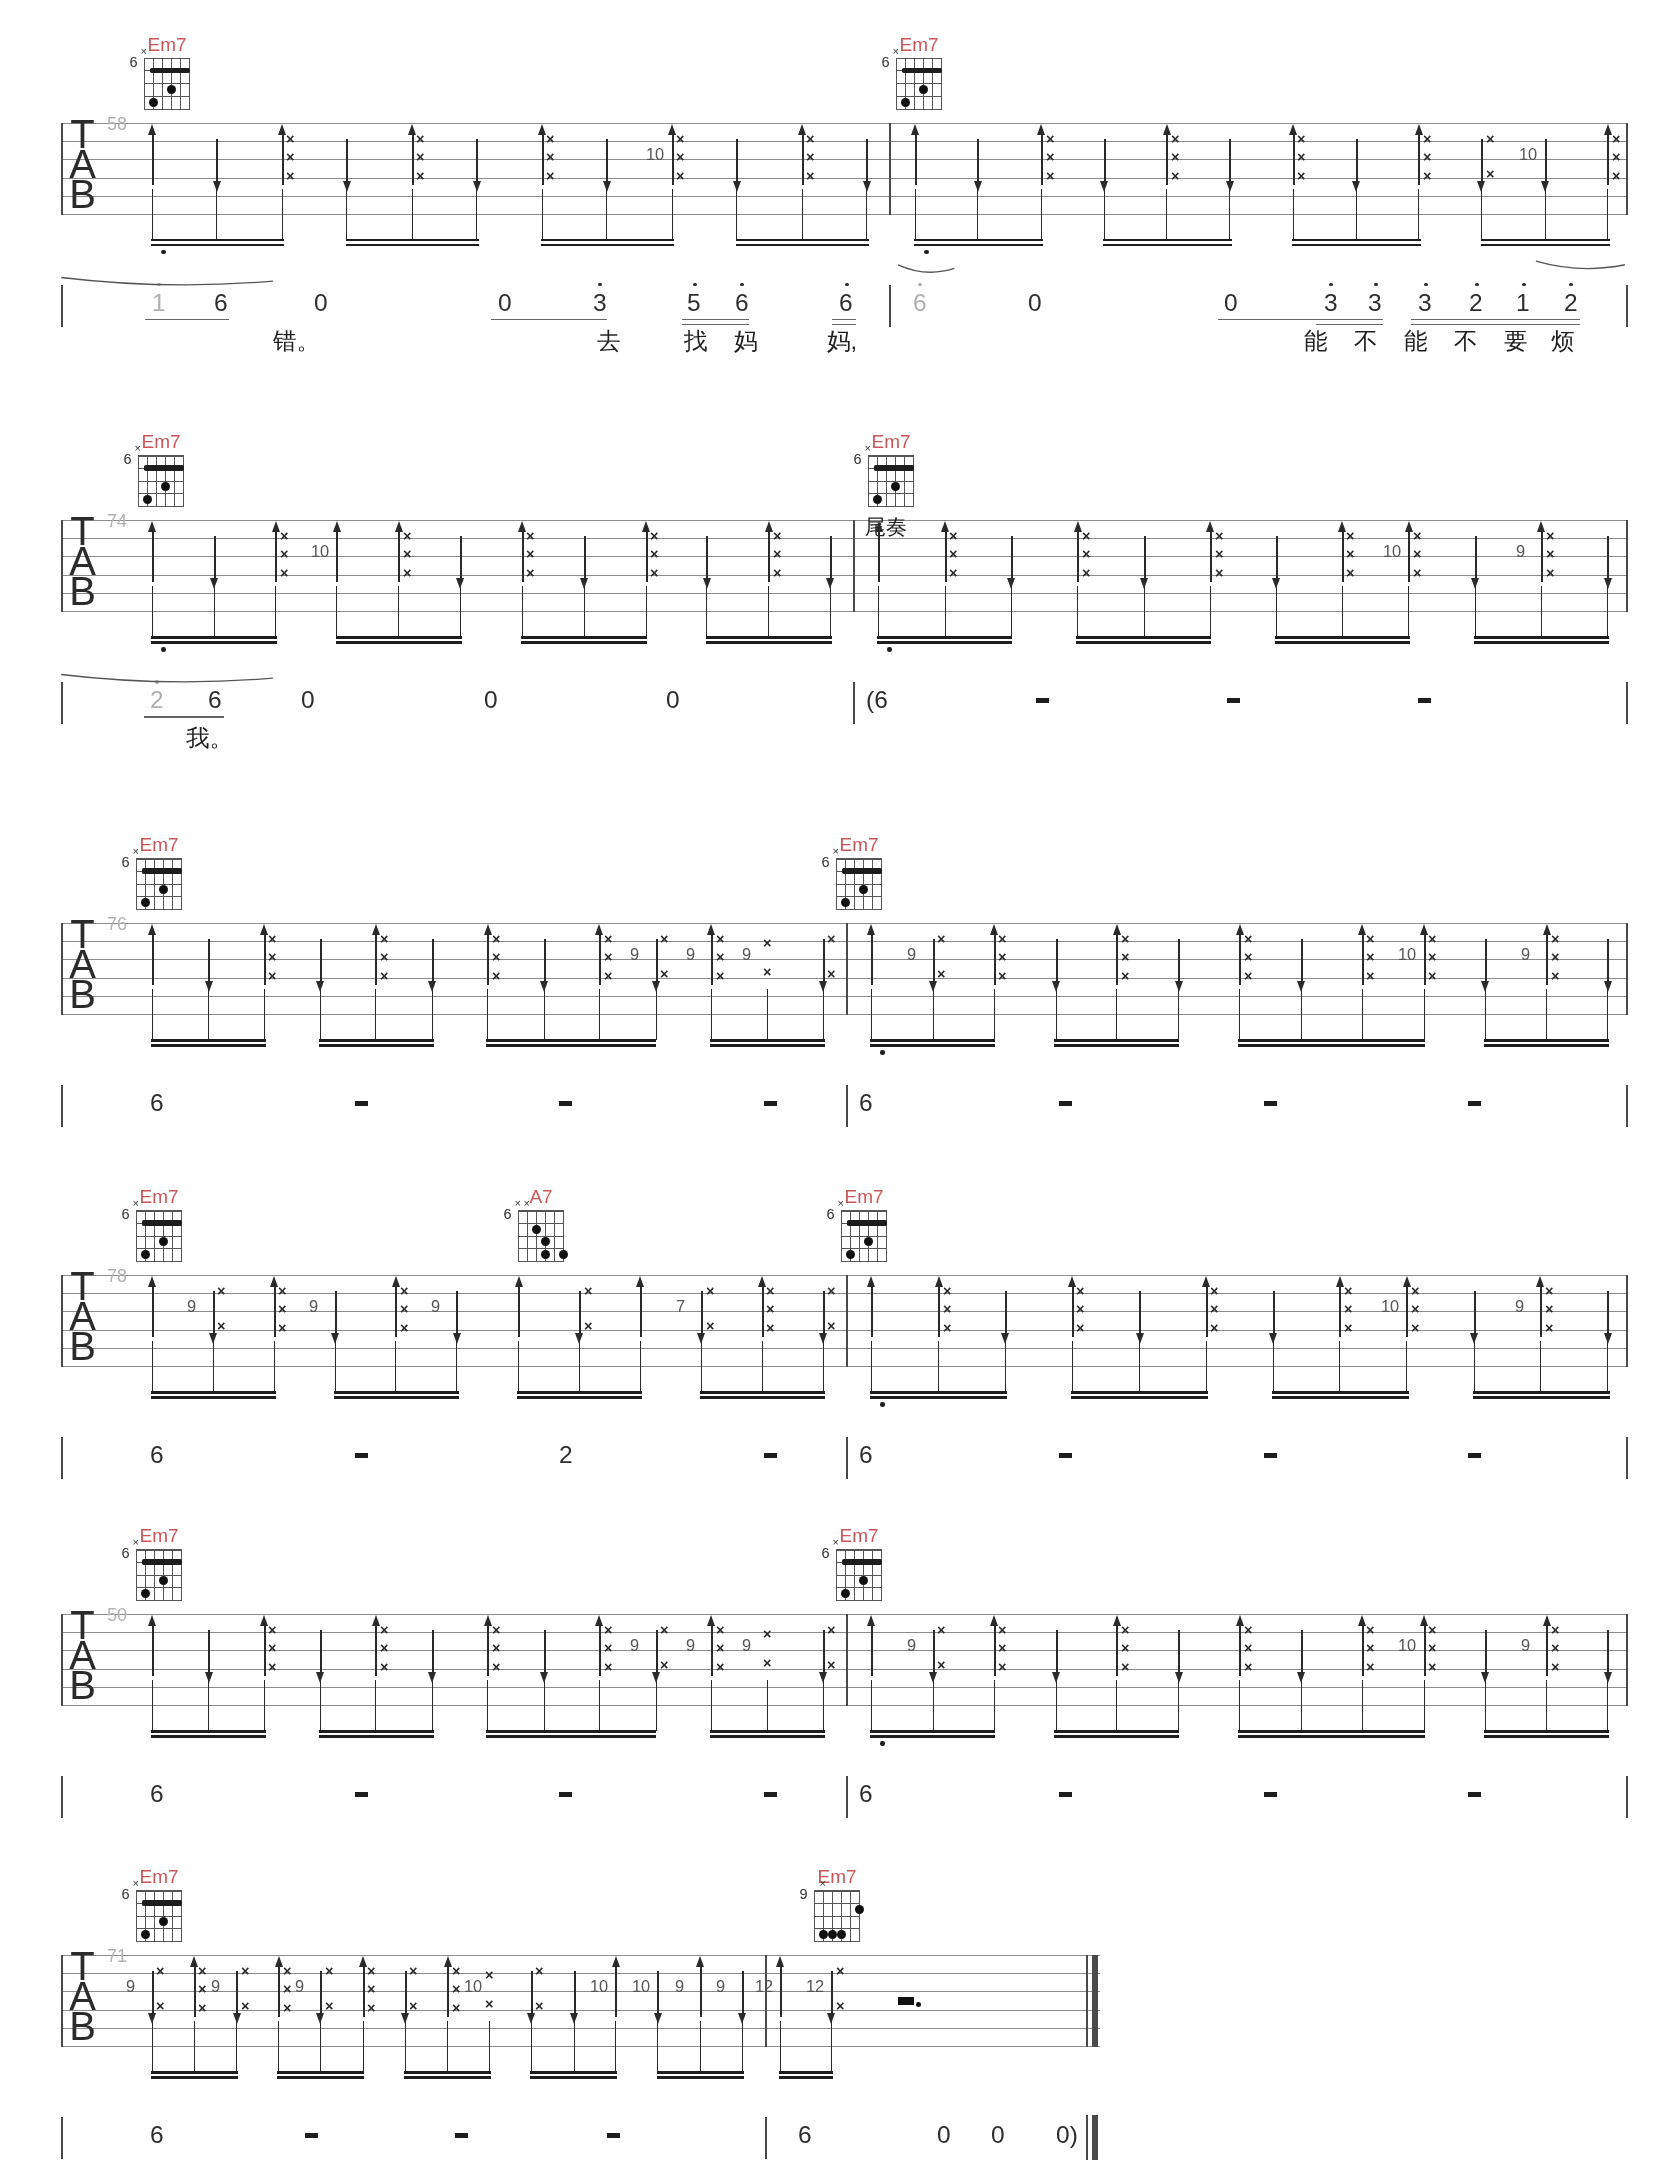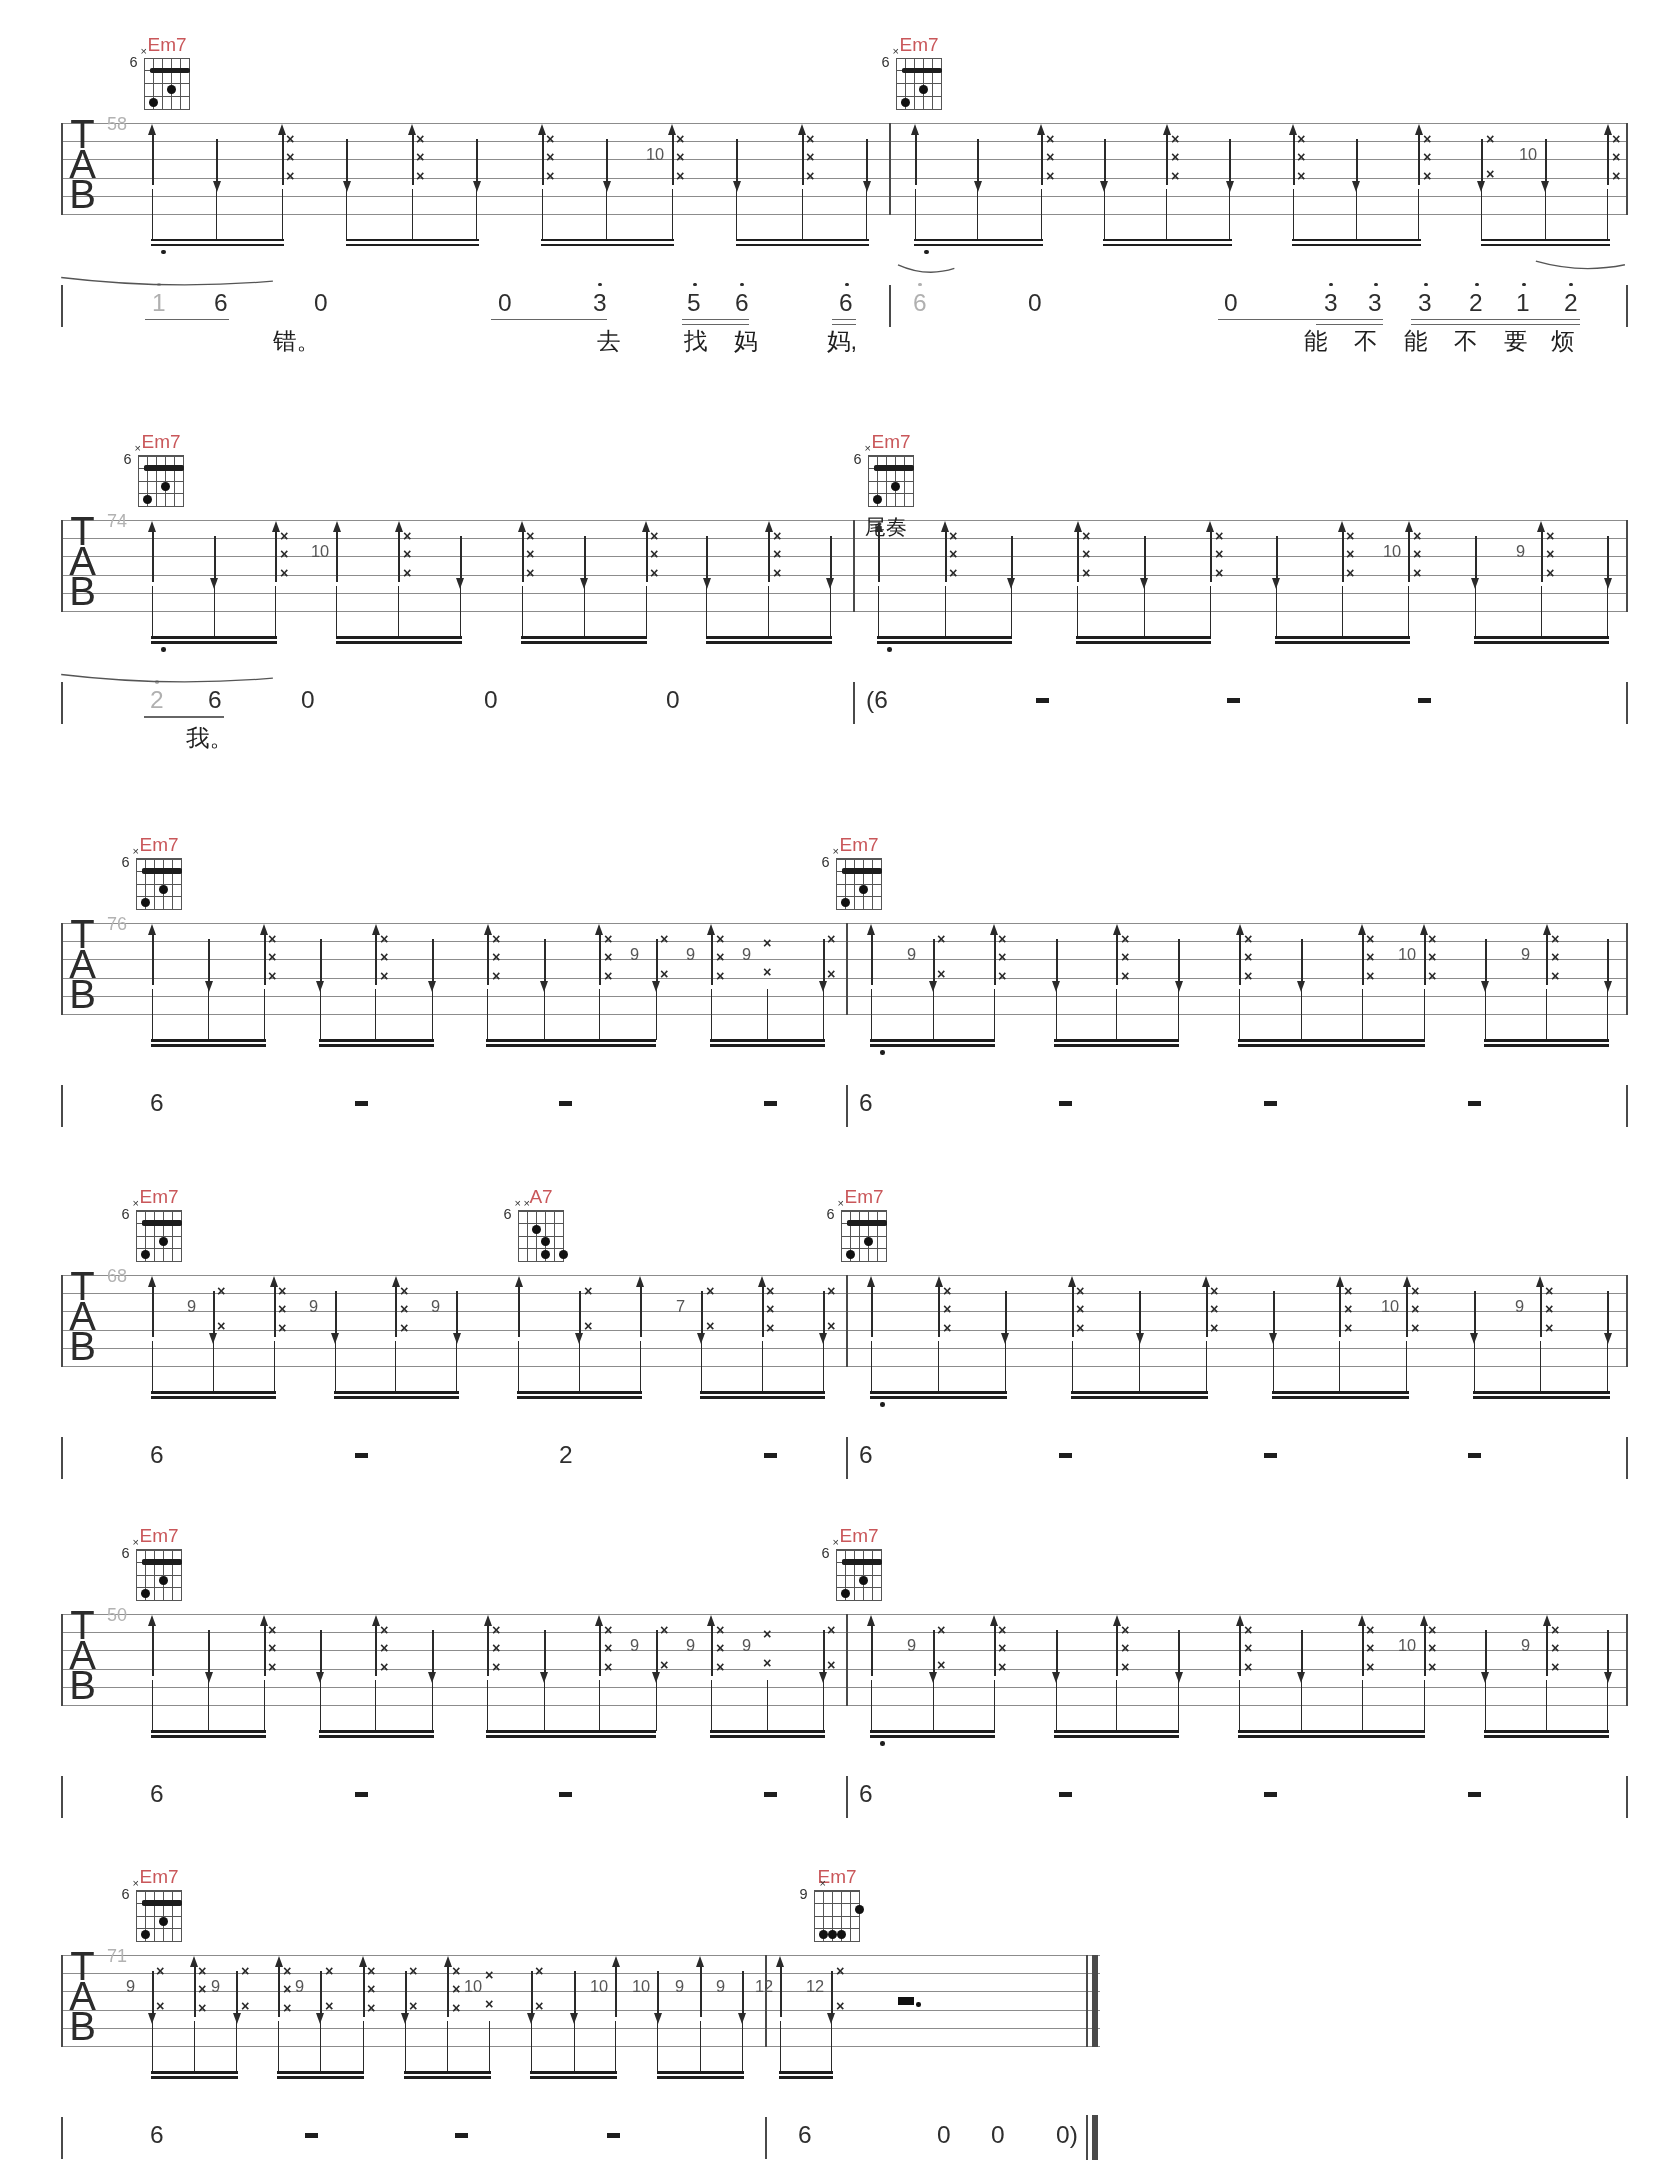--- a/index.html
+++ b/index.html
@@ -857,21 +857,21 @@
       <div class="sline" style="left: 61px; top: 182px; width: 1566px;"></div>
       <div class="sline" style="left: 61px; top: 200px; width: 1566px;"></div>
       <div class="bar" style="left: 61px; top: 109px; width: 1.8px; height: 92px;"></div>
       <div class="bar" style="left: 846px; top: 109px; width: 1.8px; height: 92px;"></div>
       <div class="bar" style="left: 1626px; top: 109px; width: 1.8px; height: 92px;"></div>
       <div class="tabclef" style="left: 67px; top: 105px;">
         <div>T</div>
         <div>A</div>
         <div>B</div>
       </div>
-      <div class="mnum" style="left: 107px; top: 100px;">68</div>
+      <div class="mnum" style="left: 107px; top: 100px;">78</div>
       <div class="chord" style="left: 136px; top: 44px; width: 45px; height: 51px;">
         <div class="cname" style="color: rgb(201, 87, 90);">Em7</div>
         <div class="grid" style="width: 45px; height: 51px;">
           <div class="gl" style="left: 0px; top: 0px; width: 0.9px; height: 51px;"></div>
           <div class="gl" style="left: 9px; top: 0px; width: 0.9px; height: 51px;"></div>
           <div class="gl" style="left: 18px; top: 0px; width: 0.9px; height: 51px;"></div>
           <div class="gl" style="left: 27px; top: 0px; width: 0.9px; height: 51px;"></div>
           <div class="gl" style="left: 36px; top: 0px; width: 0.9px; height: 51px;"></div>
           <div class="gl" style="left: 45px; top: 0px; width: 0.9px; height: 51px;"></div>
           <div class="gl" style="left: 0px; top: 0px; width: 46px; height: 1.8px;"></div>

